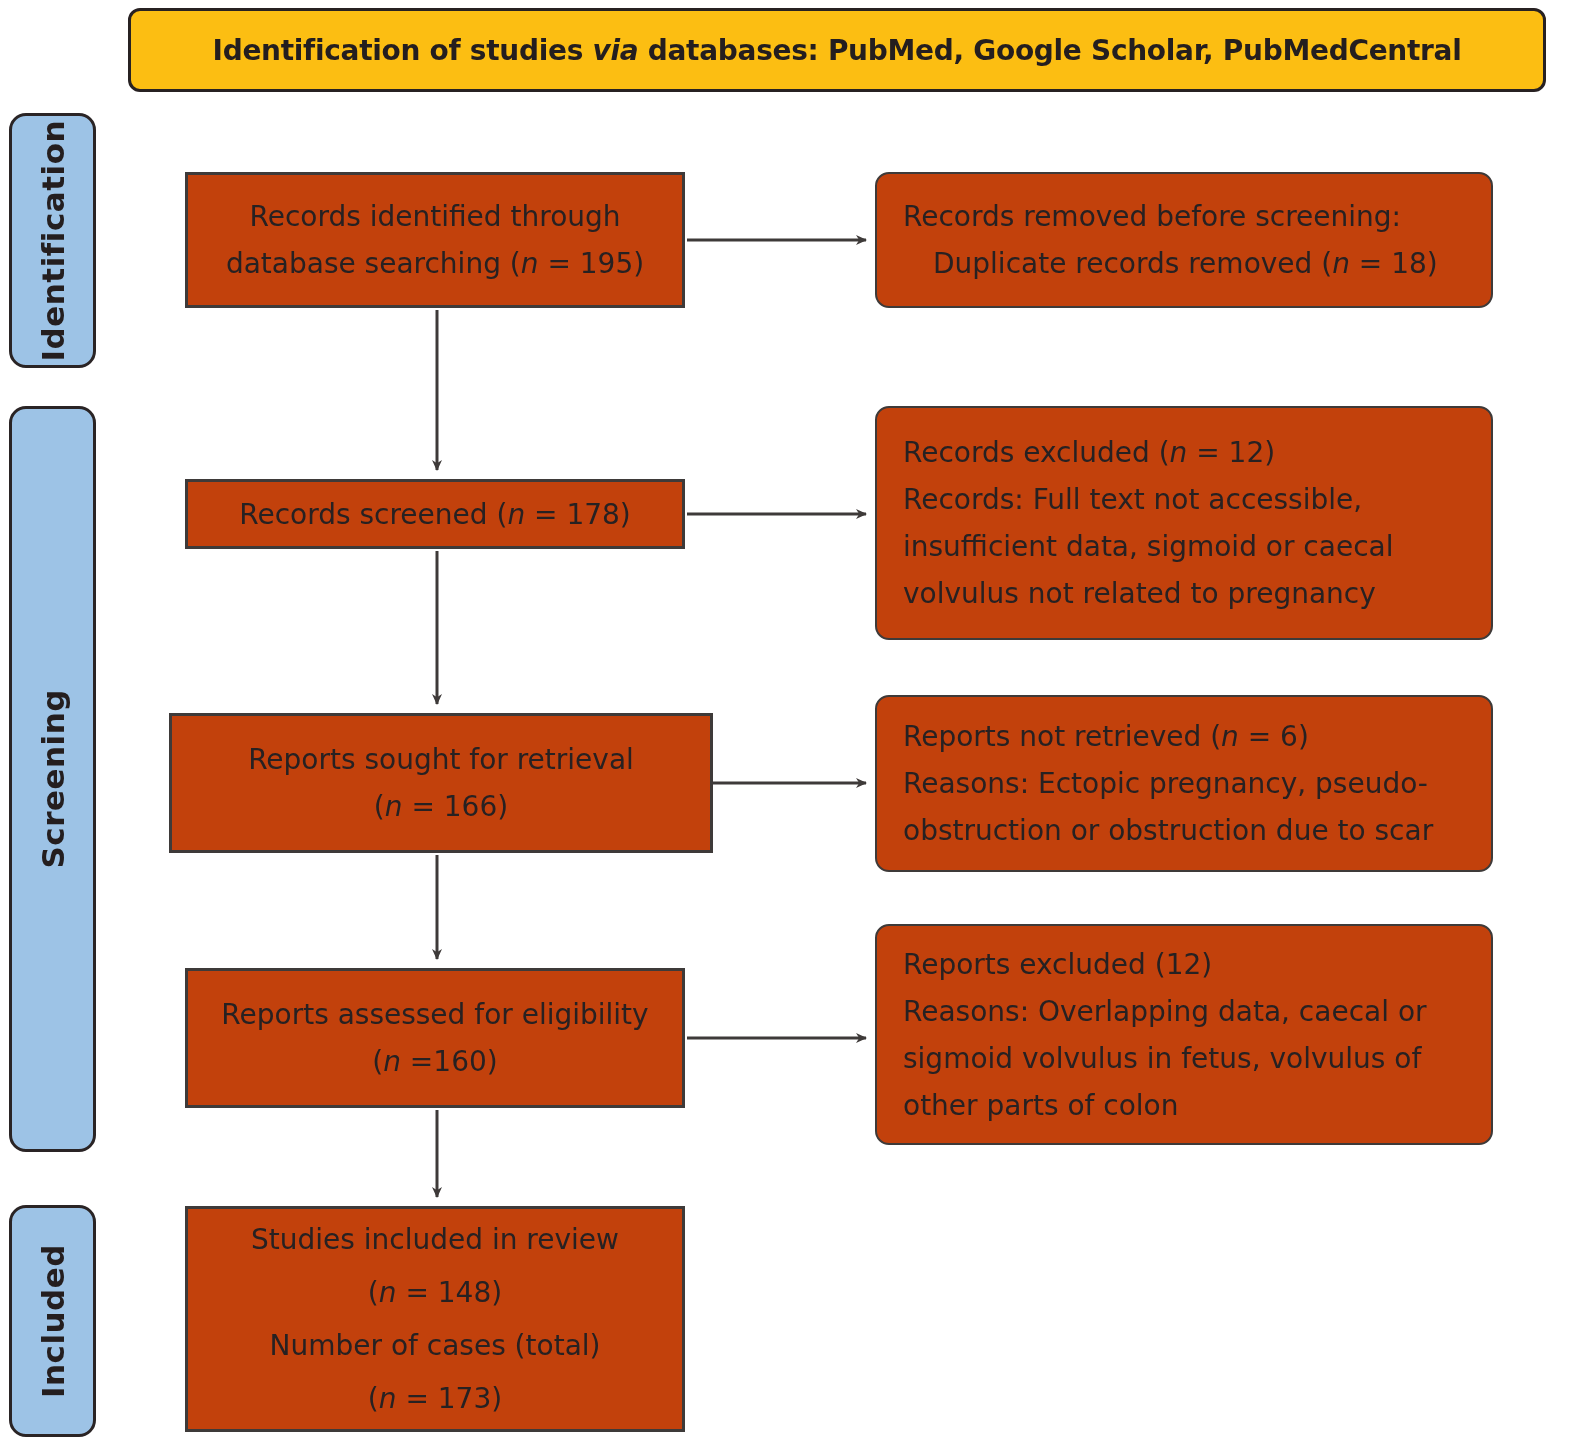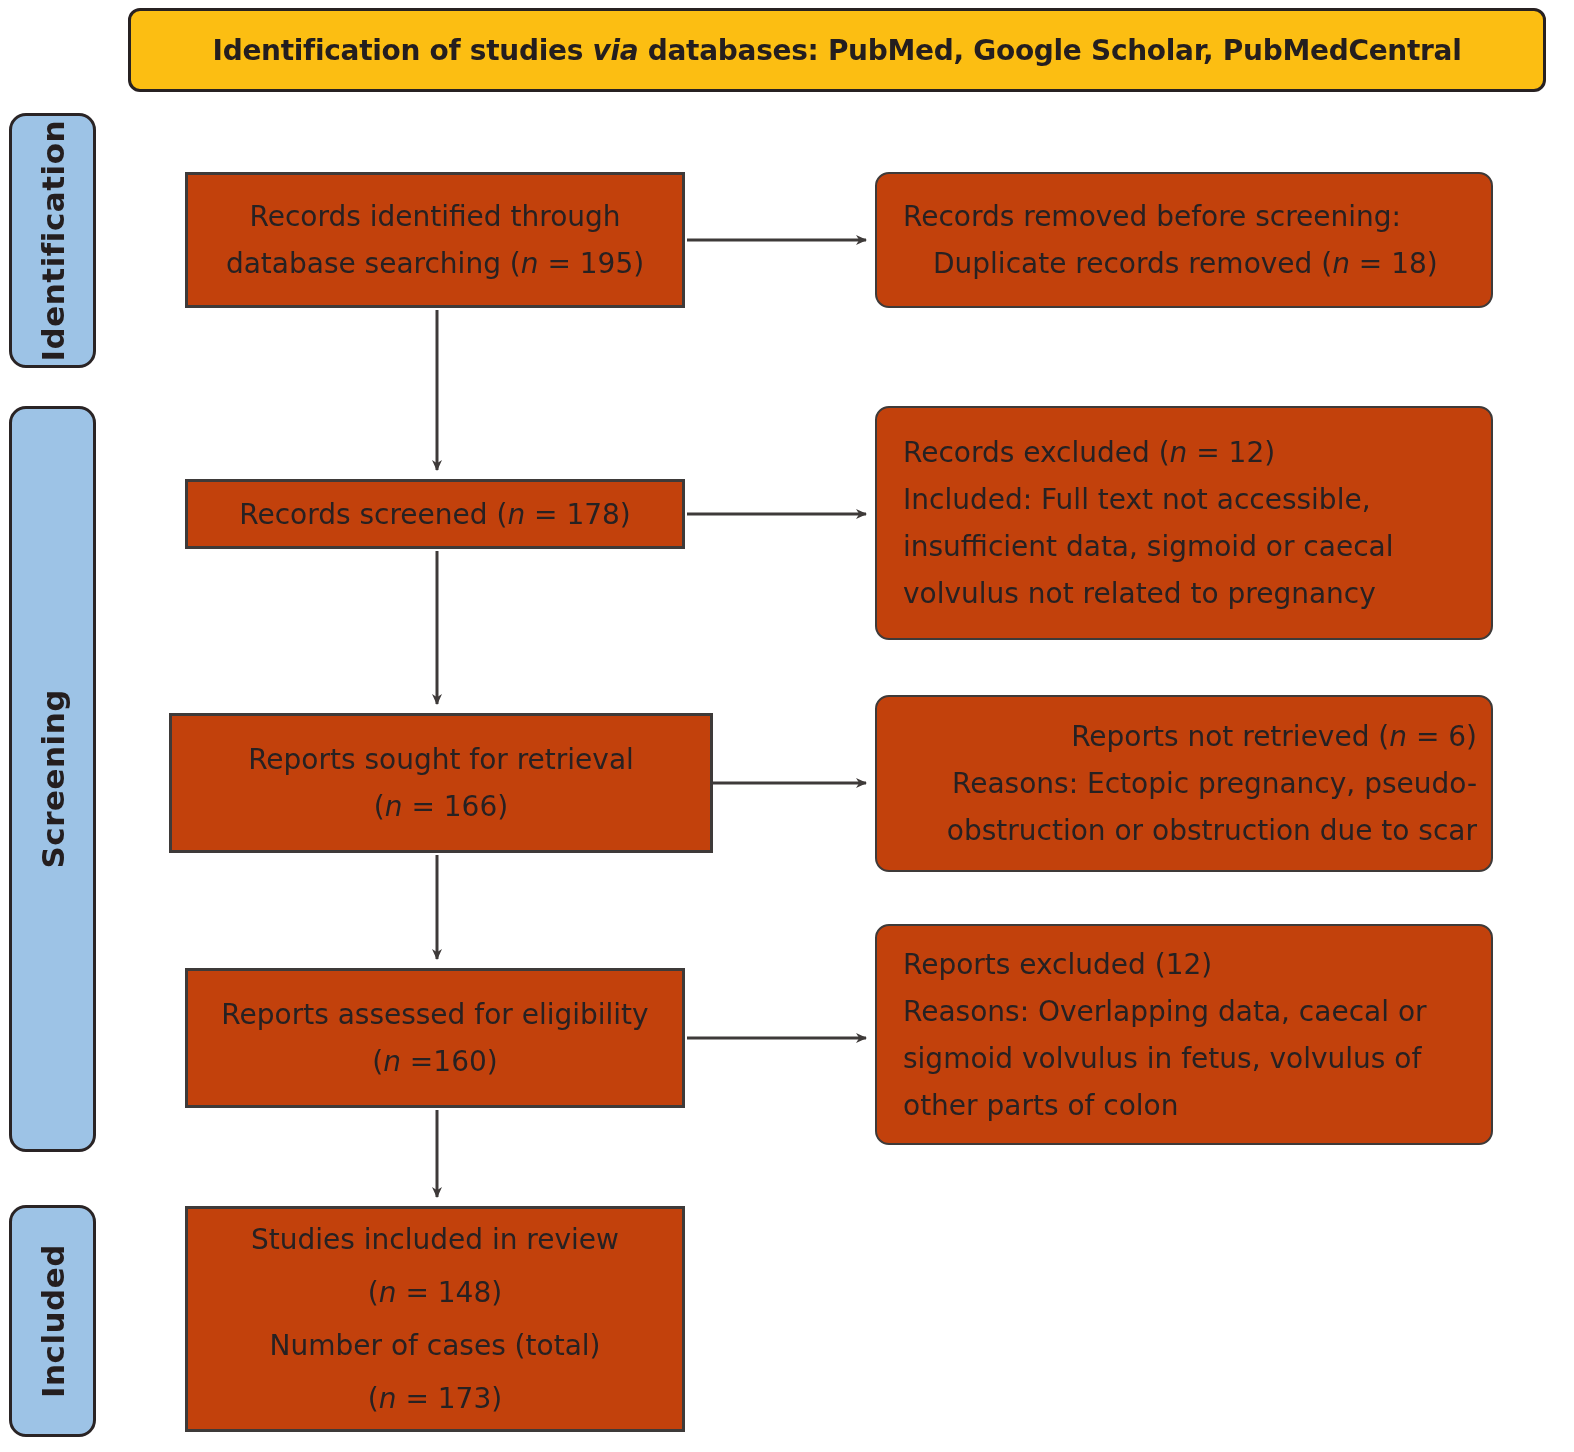--- a/index.html
+++ b/index.html
@@ -51,21 +51,21 @@
   .line.indent { padding-left:30px; }
   
   #box-l1 { left:185px; top:172px;  width:500px; height:136px; }
   #box-l2 { left:185px; top:479px;  width:500px; height:70px;  }
   #box-l3 { left:169px; top:713px;  width:544px; height:140px; }
   #box-l4 { left:185px; top:968px;  width:500px; height:140px; }
   #box-l5 { left:185px; top:1206px; width:500px; height:226px; line-height:53px; }
   
   #box-r1 { left:875px; top:172px; width:618px; height:136px; }
   #box-r2 { left:875px; top:406px; width:618px; height:234px; }
-  #box-r3 { left:875px; top:695px; width:618px; height:177px;text-align:right; }
+  #box-r3 { left:875px; top:695px; width:618px; height:177px; }
   #box-r4 { left:875px; top:924px; width:618px; height:221px; }
   
   .flow { position:absolute; left:0; top:0; pointer-events:none; }
   .flow line { stroke:var(--line,#3E3A39); stroke-width:3; }
   #arrowhead path { fill:var(--line,#3E3A39); }
 </style>
 </head>
 <body>
 
 <div class="canvas">
@@ -144,21 +144,21 @@
     <div class="line"><span>(</span><span class="it">n</span><span> = 173)</span></div>
   </div>
 
   <div class="box leftal" id="box-r1">
     <div class="line"><span>Records removed before screening:</span><span class="it"></span><span></span></div>
     <div class="line indent"><span>Duplicate records removed (</span><span class="it">n</span><span> = 18)</span></div>
   </div>
 
   <div class="box leftal" id="box-r2">
     <div class="line"><span>Records excluded (</span><span class="it">n</span><span> = 12)</span></div>
-    <div class="line"><span>Included: Full text not accessible,</span><span class="it"></span><span></span></div>
+    <div class="line"><span>Records: Full text not accessible,</span><span class="it"></span><span></span></div>
     <div class="line"><span>insufficient data, sigmoid or caecal</span><span class="it"></span><span></span></div>
     <div class="line"><span>volvulus not related to pregnancy</span><span class="it"></span><span></span></div>
   </div>
 
   <div class="box leftal" id="box-r3">
     <div class="line"><span>Reports not retrieved (</span><span class="it">n</span><span> = 6)</span></div>
     <div class="line"><span>Reasons: Ectopic pregnancy, pseudo-</span><span class="it"></span><span></span></div>
     <div class="line"><span>obstruction or obstruction due to scar</span><span class="it"></span><span></span></div>
   </div>
 

